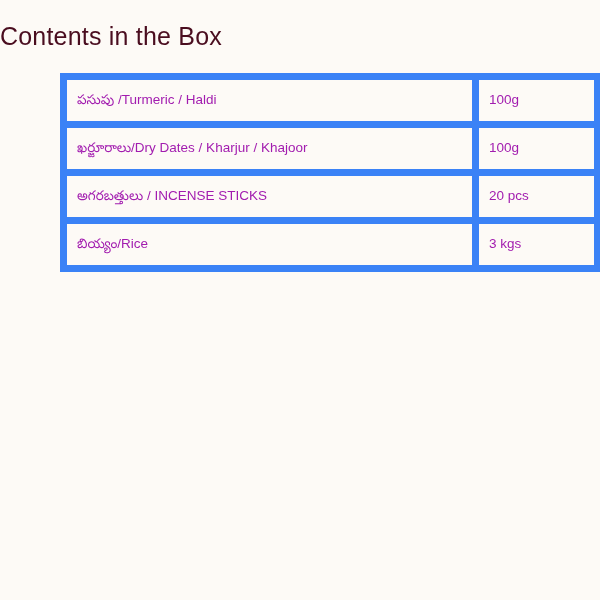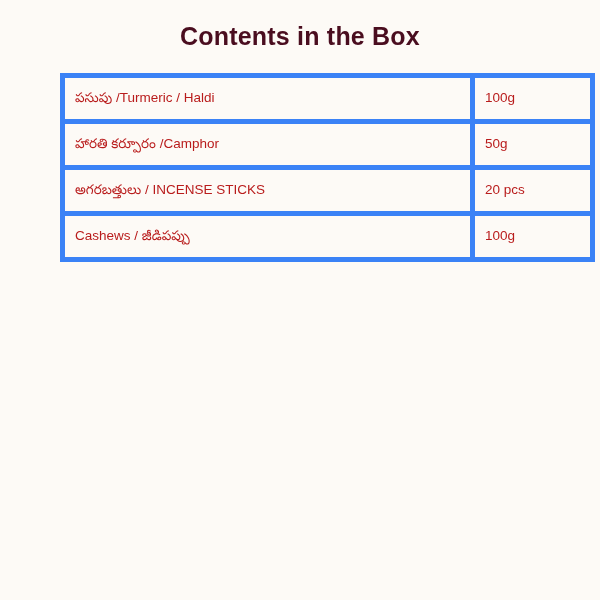--- a/index.html
+++ b/index.html
@@ -14,43 +14,42 @@
     overflow: hidden;
   }
   .page {
     width: 600px;
     height: 600px;
     box-sizing: border-box;
     background: #fdfaf6;
     position: relative;
   }
   .title {
-    text-align: center;
     font-size: 25px;
-    font-weight: bold;
+    font-weight: normal;
     color: #4a0d1f;
     letter-spacing: 0.2px;
     padding-top: 22px;
     margin: 0 0 22px 0;
     font-family: "Liberation Sans", sans-serif;
   }
   .table-wrap {
     margin: 0 60px;
   }
   table.contents {
     border-collapse: collapse;
     width: 480px;
     table-layout: fixed;
   }
   table.contents td {
-    border: 5px solid #3b82f6;
+    border: 7px solid #3b82f6;
     height: 41px;
     padding: 0 10px;
     font-size: 13.5px;
-    color: #b91c1c;
+    color: #a21caf;
     vertical-align: middle;
     font-family: "Liberation Sans", sans-serif;
     line-height: 1.25;
   }
   table.contents td.item {
     width: 385px;
   }
   table.contents td.qty {
     width: 95px;
   }
@@ -62,27 +61,27 @@
   <h1 class="title">Contents in the Box</h1>
 
   <div class="table-wrap">
     <table class="contents">
       <tbody>
         <tr>
           <td class="item">పసుపు /Turmeric / Haldi</td>
           <td class="qty">100g</td>
         </tr>
         <tr>
-          <td class="item">హారతి కర్పూరం /Camphor</td>
-          <td class="qty">50g</td>
+          <td class="item">ఖర్జూరాలు/Dry Dates / Kharjur / Khajoor</td>
+          <td class="qty">100g</td>
         </tr>
         <tr>
           <td class="item">అగరబత్తులు / INCENSE STICKS</td>
           <td class="qty">20 pcs</td>
         </tr>
         <tr>
-          <td class="item">Cashews / జీడిపప్పు</td>
-          <td class="qty">100g</td>
+          <td class="item">బియ్యం/Rice</td>
+          <td class="qty">3 kgs</td>
         </tr>
       </tbody>
     </table>
   </div>
 </div>
 
 </body></html>

